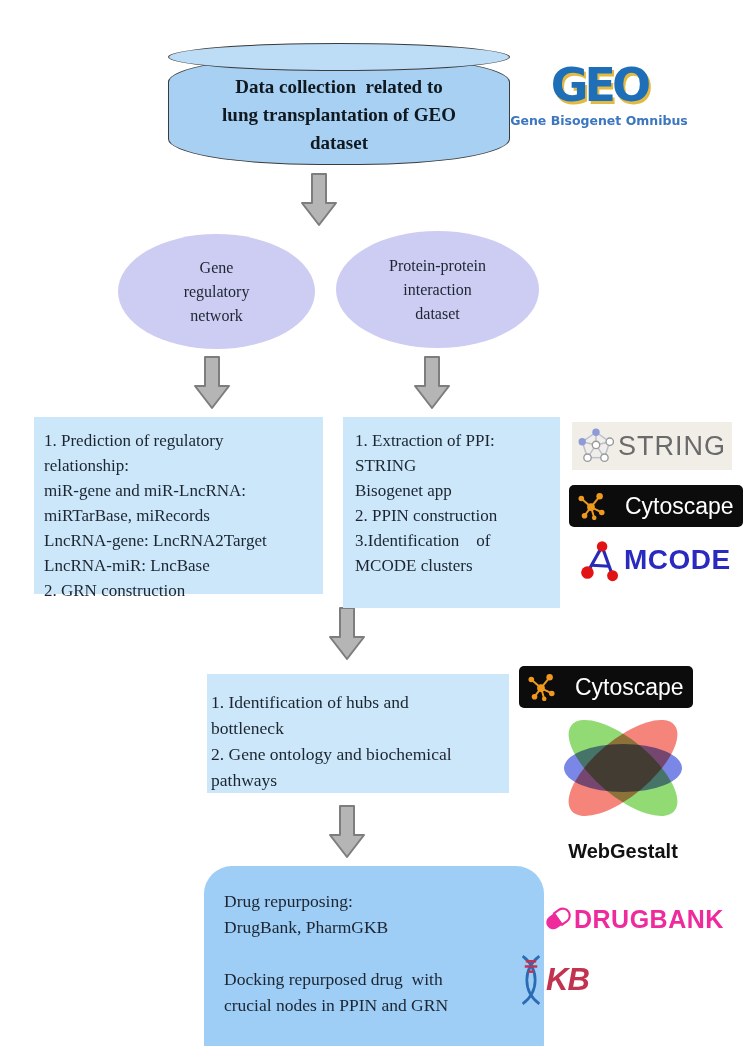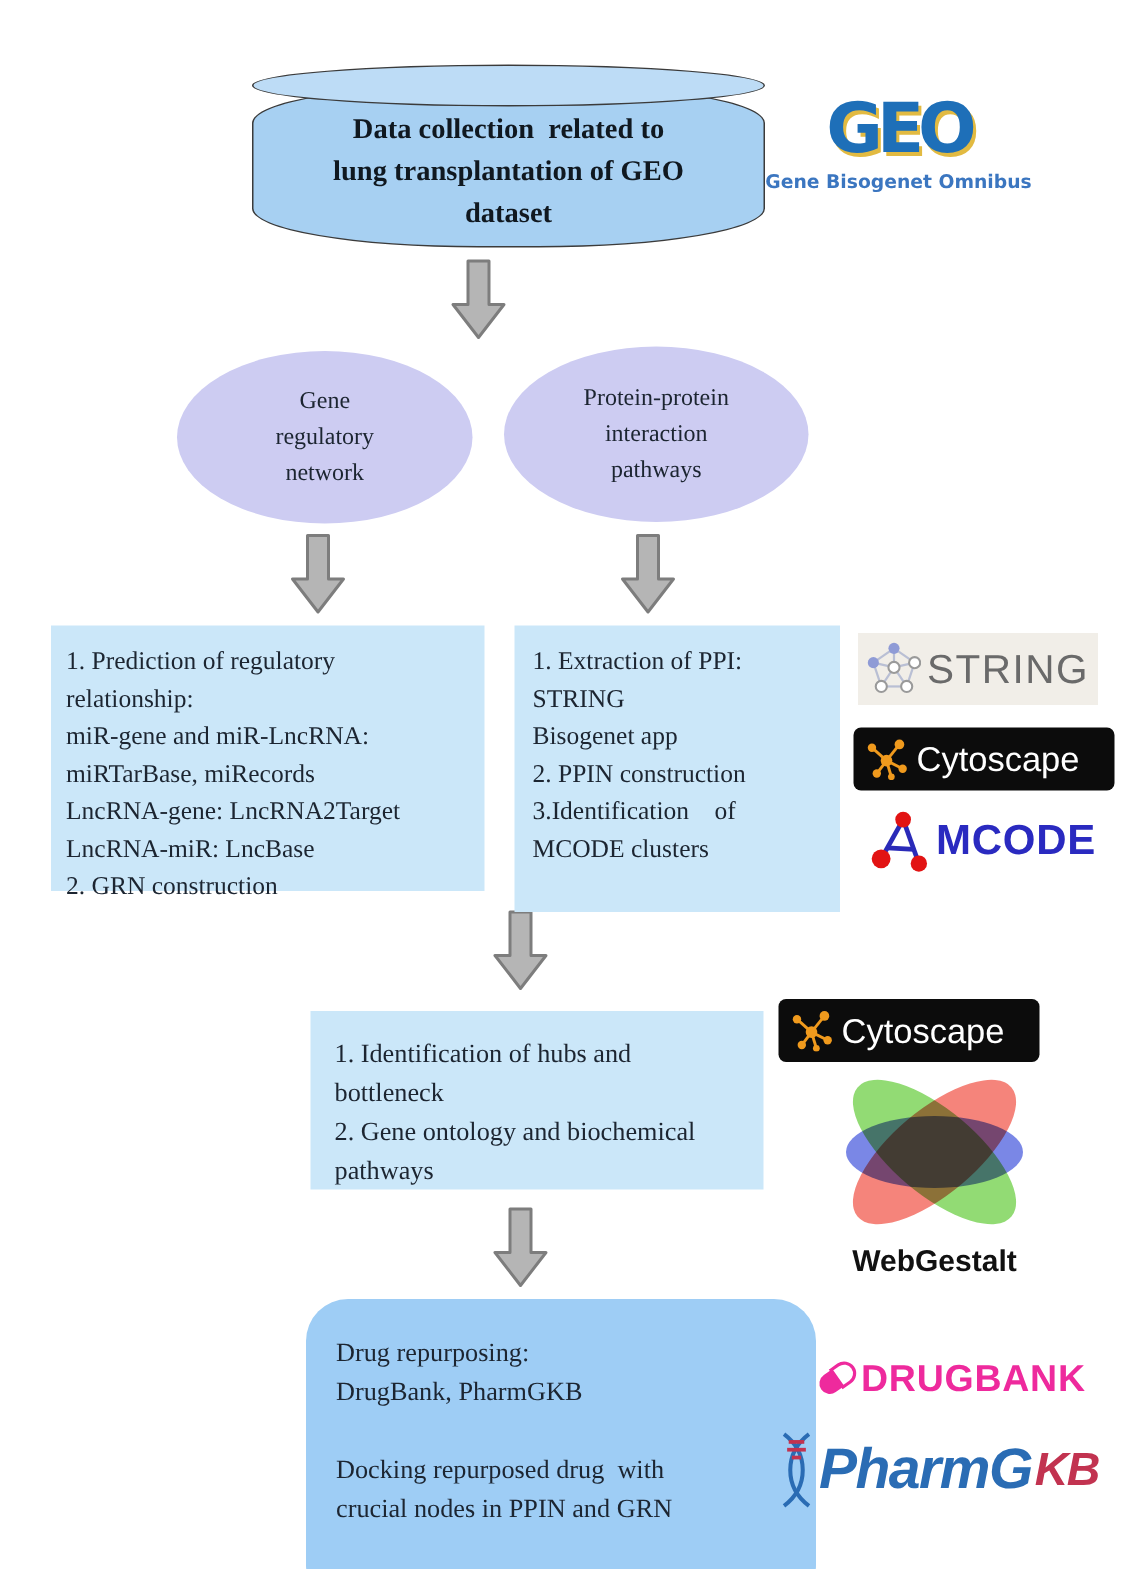--- a/index.html
+++ b/index.html
@@ -20,21 +20,21 @@
   
   .ellipse{border-radius:50%;background:#cdccf2;display:flex;align-items:center;justify-content:center;
            text-align:center;font-size:16px;line-height:24px;}
   #grn-ellipse{left:118px;top:234px;width:197px;height:115px;}
   #ppi-ellipse{left:336px;top:231px;width:203px;height:117px;}
 
   
   .pbox{background:#cbe7f9;box-sizing:border-box;font-size:17px;line-height:25px;}
   #grn-box{left:34px;top:417px;width:289px;height:177px;padding:11px 10px;}
   #ppi-box{left:343px;top:417px;width:217px;height:191px;padding:11px 12px;}
-  #hubs-box{left:207px;top:674px;width:302px;height:119px;padding:15px 16px;font-size:17.5px;line-height:26px;}
+  #hubs-box{left:207px;top:674px;width:302px;height:119px;padding:15px 4px;font-size:17.5px;line-height:26px;}
   #drug-box{left:204px;top:866px;width:300px;height:161px;padding:22px 20px;border-radius:28px;
             background:#9ecdf5;font-size:17.5px;line-height:26px;}
 
   
   .arrow{width:40px;height:56px;}
   #arrow-1{left:299px;top:172px;}
   #arrow-2{left:192px;top:355px;}
   #arrow-3{left:412px;top:355px;}
   #arrow-4{left:327px;top:606px;}
   #arrow-5{left:327px;top:804px;}
@@ -46,38 +46,38 @@
   .geo-sub{margin-top:3px;font-weight:bold;font-size:12.5px;color:#3b76c0;letter-spacing:0;}
 
   
   #string-logo{left:572px;top:422px;width:160px;height:48px;background:#f1eee8;display:flex;
                align-items:center;gap:4px;padding:0 6px;box-sizing:border-box;
                font-family:"Liberation Sans",sans-serif;}
   .string-text{font-size:27px;color:#6a6a6a;letter-spacing:1px;}
 
   
   .cytoscape{width:174px;height:42px;background:#0c0c0c;border-radius:5px;display:flex;align-items:center;
-             gap:6px;padding:0 8px;box-sizing:border-box;font-family:"Liberation Sans",sans-serif;}
+             gap:20px;padding:0 8px;box-sizing:border-box;font-family:"Liberation Sans",sans-serif;}
   #cytoscape-logo-1{left:569px;top:485px;}
   #cytoscape-logo-2{left:519px;top:666px;}
   .cyto-text{color:#ffffff;font-size:23px;font-weight:500;}
 
   
   #mcode-logo{left:580px;top:538px;display:flex;align-items:center;gap:4px;
               font-family:"Liberation Sans",sans-serif;}
   .mcode-text{font-weight:bold;font-size:28px;color:#2a2ac0;letter-spacing:.5px;}
 
   
   #webgestalt-logo{left:552px;top:712px;width:142px;font-family:"Liberation Sans",sans-serif;}
   .flower{position:relative;width:142px;height:112px;}
   .petal{position:absolute;left:50%;top:50%;border-radius:50%;mix-blend-mode:multiply;}
   .petal-green{width:134px;height:56px;margin:-28px 0 0 -67px;background:#86d765;opacity:.9;transform:rotate(40deg);}
   .petal-red{width:134px;height:56px;margin:-28px 0 0 -67px;background:#f4776c;opacity:.9;transform:rotate(-40deg);}
   .petal-blue{width:118px;height:48px;margin:-24px 0 0 -59px;background:#6272e2;opacity:.85;}
-  .wg-text{text-align:center;font-weight:bold;font-size:20px;color:#111;margin-top:6px;}
+  .wg-text{text-align:center;font-weight:bold;font-size:20px;color:#111;margin-top:16px;}
 
   
   #drugbank-logo{left:542px;top:903px;display:flex;align-items:center;gap:0;
                  font-family:"Liberation Sans",sans-serif;}
   .db-text{font-weight:bold;font-size:25px;color:#ee2a9d;letter-spacing:.5px;}
 
   
   #pharmgkb-logo{left:518px;top:954px;display:flex;align-items:center;gap:2px;
                  font-family:"Liberation Sans",sans-serif;font-style:italic;}
   .pgkb-main{font-weight:bold;font-size:38px;color:#2a6cb4;letter-spacing:-1px;}
@@ -118,21 +118,21 @@
   </svg>
 
   <div class="abs ellipse" id="grn-ellipse">
     <div class="pre">Gene
 regulatory
 network</div>
   </div>
   <div class="abs ellipse" id="ppi-ellipse">
     <div class="pre">Protein-protein
 interaction
-pathways</div>
+dataset</div>
   </div>
 
   <div class="abs pbox pre" id="grn-box">1. Prediction of regulatory
 relationship:
 miR-gene and miR-LncRNA:
 miRTarBase, miRecords
 LncRNA-gene: LncRNA2Target
 LncRNA-miR: LncBase
 2. GRN construction</div>
   <div class="abs pbox pre" id="ppi-box">1. Extraction of PPI:
@@ -247,17 +247,16 @@
   </div>
 
   <div class="abs" id="pharmgkb-logo">
     <svg width="26" height="52" viewBox="0 0 24 50">
       <path d="M4 2 C20 14 20 36 4 48" fill="none" stroke="#2a6cb4" stroke-width="2.6"></path>
       <path d="M20 2 C4 14 4 36 20 48" fill="none" stroke="#2a6cb4" stroke-width="2.6"></path>
       <line x1="7" y1="7" x2="17" y2="7" stroke="#c23350" stroke-width="2.4"></line>
       <line x1="6" y1="12" x2="18" y2="12" stroke="#c23350" stroke-width="2.4"></line>
       <line x1="9" y1="17" x2="15" y2="17" stroke="#c23350" stroke-width="2.4"></line>
     </svg>
-    <span class="pgkb-main">PharmG</span>
       <span class="pgkb-suffix">KB</span>
   </div>
 
 </div>
 
 </body></html>

